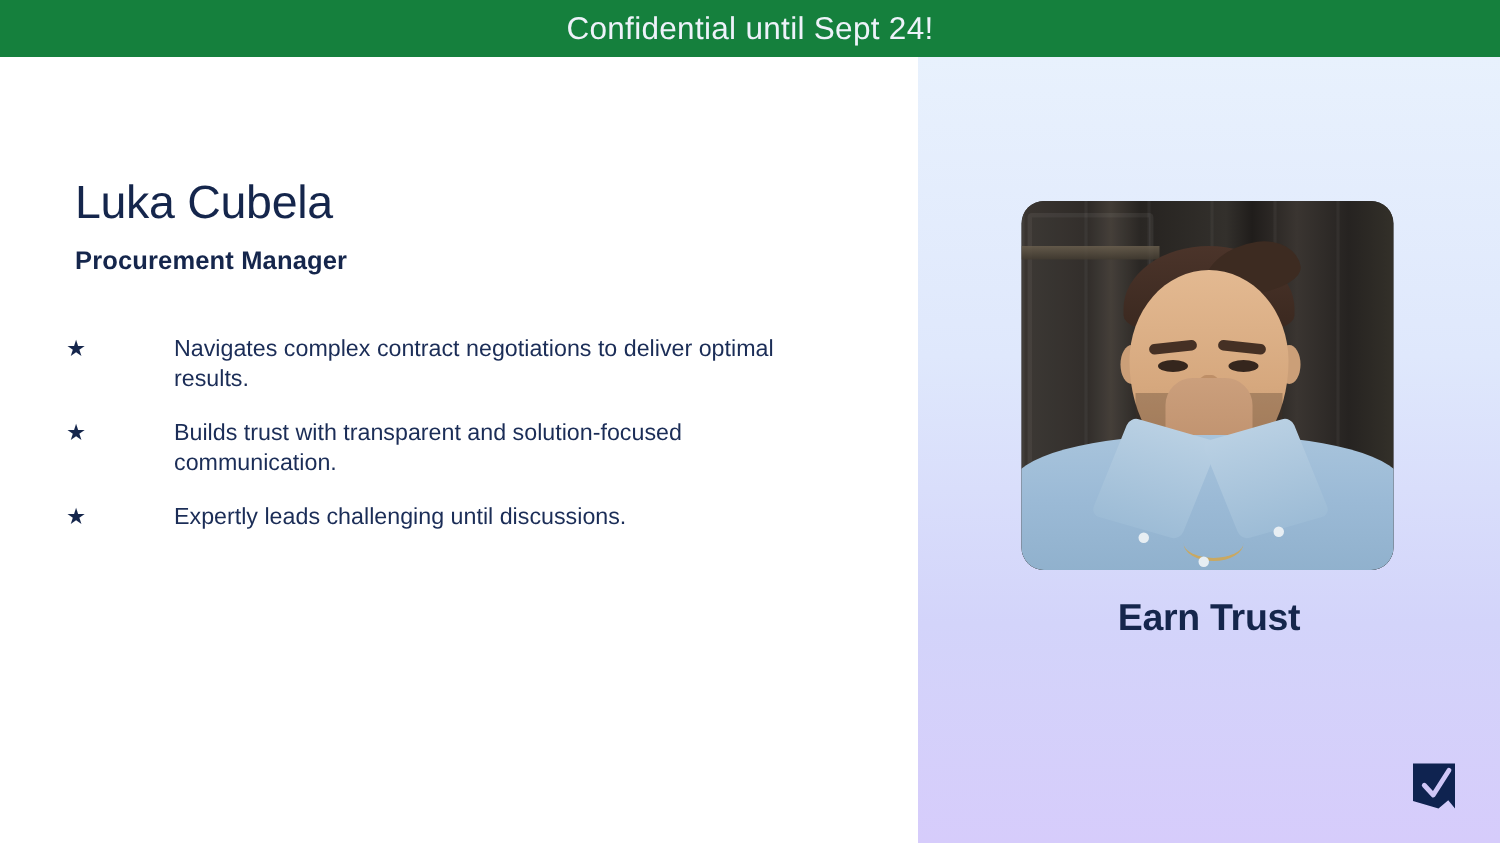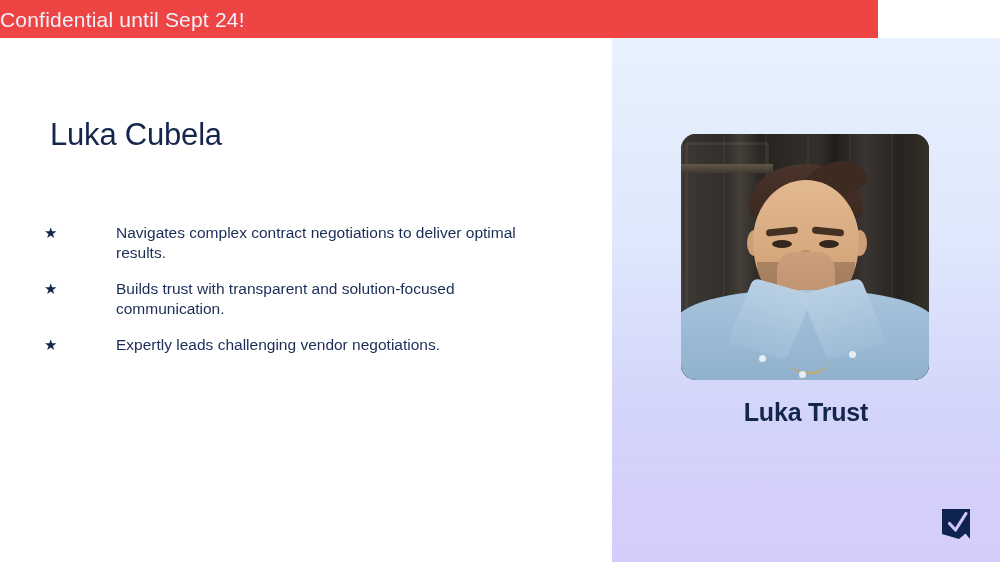--- a/index.html
+++ b/index.html
@@ -16,25 +16,26 @@
     height: 562px;
     overflow: hidden;
     background: #ffffff;
   }
 
   
   #banner {
     position: absolute;
     left: 0;
     top: 0;
-    width: 878px;
+    width: 1000px;
     height: 38px;
-    background: #ef4444;
+    background: #15803d;
     display: flex;
     align-items: center;
+    justify-content: center;
   }
   #banner-text {
     color: #eef2fa;
     font-size: 21px;
     font-weight: 400;
     letter-spacing: 0.2px;
     line-height: 1;
   }
 
   
@@ -302,33 +303,34 @@
 
 <div id="slide">
 
   <div id="banner">
     <span id="banner-text">Confidential until Sept 24!</span>
   </div>
 
   <div id="left-panel">
 
     <div id="person-name">Luka Cubela</div>
+    <div id="person-role">Procurement Manager</div>
 
     <ul id="bullet-list">
       <li class="bullet-item">
         <span class="bullet-star">★</span>
         <span class="bullet-text">Navigates complex contract negotiations to deliver optimal results.</span>
       </li>
       <li class="bullet-item">
         <span class="bullet-star">★</span>
         <span class="bullet-text">Builds trust with transparent and solution-focused communication.</span>
       </li>
       <li class="bullet-item">
         <span class="bullet-star">★</span>
-        <span class="bullet-text">Expertly leads challenging vendor negotiations.</span>
+        <span class="bullet-text">Expertly leads challenging until discussions.</span>
       </li>
     </ul>
 
   </div>
 
   <div id="right-panel">
 
     <div id="photo-card">
       <div class="ph-door">
         <div class="ph-door-panel"></div>
@@ -351,21 +353,21 @@
       <div class="ph-neck"></div>
       <div class="ph-shirt"></div>
       <div class="ph-collar-l"></div>
       <div class="ph-collar-r"></div>
       <div class="ph-necklace"></div>
       <div class="ph-button b1"></div>
       <div class="ph-button b2"></div>
       <div class="ph-button b3"></div>
     </div>
 
-    <div id="earn-trust">Luka Trust</div>
+    <div id="earn-trust">Earn Trust</div>
 
     <div id="logo-mark">
       <svg viewBox="0 0 38 38" width="38" height="38" aria-hidden="true">
         <path d="M5 4 H33 V34 L28.5 28.5 L22 34 L5 29 Z" fill="#0f2350"></path>
         <path d="M12.5 18.5 L18.5 25 L29 8.5" fill="none" stroke="#cfc6f7" stroke-width="3.2" stroke-linecap="round" stroke-linejoin="round"></path>
       </svg>
     </div>
 
   </div>
 

